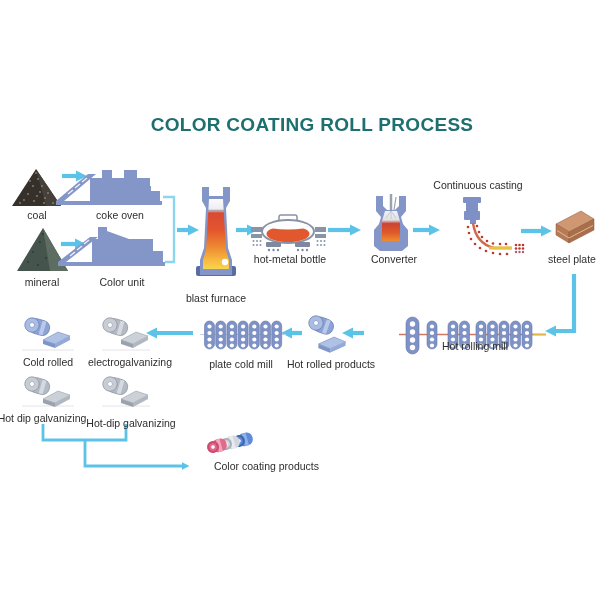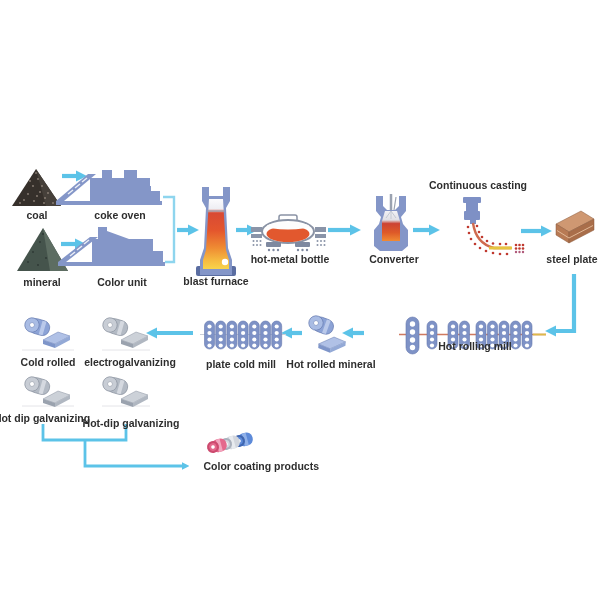--- a/index.html
+++ b/index.html
@@ -1,34 +1,35 @@
 <!DOCTYPE html>
 <html style="--title_color: #1e6f6f; --label_color: #2e2e2e; --arrow: #5cc3e8; --bracket: #8ed5ee; --machine_blue: #8496c8; --stand_blue: #7e92c6; --melt_red: #d84a34; --melt_yellow: #f8d44b; --steel_plate_brown: #c9906a; --coil_blue: #8ca3d6; --coil_gray: #b3bac4; --product_pink: #e4688c; --product_white: #d2d6dd; --product_blue: #5d8ad9;"><head>
 <meta charset="utf-8">
 <style>
   html,body{margin:0;padding:0;background:#fff;}
   #canvas{position:relative;width:600px;height:600px;background:#fff;overflow:hidden;
           font-family:"Liberation Sans","DejaVu Sans",sans-serif;}
   #diagram-svg{position:absolute;left:0;top:0;}
   .title{position:absolute;top:114px;left:0;right:0;padding-left:24px;text-align:center;
          font-size:19px;font-weight:700;letter-spacing:.3px;color:var(--title_color,#1e6f6f);}
-  .lbl{position:absolute;font-size:10.5px;font-weight:700;color:var(--label_color,#2e2e2e);
+  .lbl{position:absolute;font-size:10.5px;font-weight:400;color:var(--label_color,#2e2e2e);
        text-align:center;white-space:nowrap;line-height:1.1;}
   .lbl.left{text-align:right;}
   .arrow{stroke:var(--arrow,#5cc3e8);fill:none;}
   .bracket{stroke:var(--bracket,#8ed5ee);fill:none;}
   .ah{fill:var(--arrow,#5cc3e8);}
   .machine{fill:var(--machine_blue,#8496c8);}
   .stand{fill:var(--stand_blue,#7e92c6);}
 </style>
 </head>
 <body>
 
 <div id="canvas">
 
+  <div class="title">COLOR COATING ROLL PROCESS</div>
 
   <svg id="diagram-svg" width="600" height="600" viewBox="0 0 600 600">
     <defs>
       <marker id="ah" viewBox="0 0 10 10" refX="3" refY="5" markerWidth="2.7" markerHeight="2.7" orient="auto-start-reverse">
         <path d="M0,0 L10,5 L0,10 z" class="ah"></path>
       </marker>
       <linearGradient id="gradMelt" x1="0" y1="0" x2="0" y2="1">
         <stop offset="0" stop-color="#fbfbfd"></stop>
           <stop offset="0.14" stop-color="#eeeef3"></stop>
         <stop offset="0.2" stop-color="#d84a34"></stop>
@@ -335,27 +336,27 @@
           <circle r="3.8" fill="#e4688c"></circle>
           <circle r="1.8" fill="#fff"></circle>
       </g>
     </g>
   </svg>
 
   <div class="lbl" style="left:7px;top:210px;width:60px">coal</div>
   <div class="lbl" style="left:80px;top:210px;width:80px">coke oven</div>
   <div class="lbl" style="left:12px;top:277px;width:60px">mineral</div>
   <div class="lbl" style="left:82px;top:277px;width:80px">Color unit</div>
-  <div class="lbl" style="left:166px;top:276px;width:100px">blast furnace</div>
+  <div class="lbl" style="left:166px;top:293px;width:100px">blast furnace</div>
   <div class="lbl" style="left:240px;top:254px;width:100px">hot-metal bottle</div>
   <div class="lbl" style="left:344px;top:254px;width:100px">Converter</div>
   <div class="lbl" style="left:428px;top:180px;width:100px">Continuous casting</div>
   <div class="lbl" style="left:522px;top:254px;width:100px">steel plate</div>
   <div class="lbl" style="left:425px;top:341px;width:100px">Hot rolling mill</div>
-  <div class="lbl" style="left:281px;top:359px;width:100px">Hot rolled mineral</div>
+  <div class="lbl" style="left:281px;top:359px;width:100px">Hot rolled products</div>
   <div class="lbl" style="left:191px;top:359px;width:100px">plate cold mill</div>
   <div class="lbl" style="left:80px;top:357px;width:100px">electrogalvanizing</div>
   <div class="lbl" style="left:-2px;top:357px;width:100px">Cold rolled</div>
   <div class="lbl" style="left:-8px;top:413px;width:100px">Hot dip galvanizing</div>
   <div class="lbl" style="left:81px;top:418px;width:100px">Hot-dip galvanizing</div>
   <div class="lbl left" style="left:199px;top:461px;width:120px">Color coating products</div>
 
 </div>
 
 </body></html>

